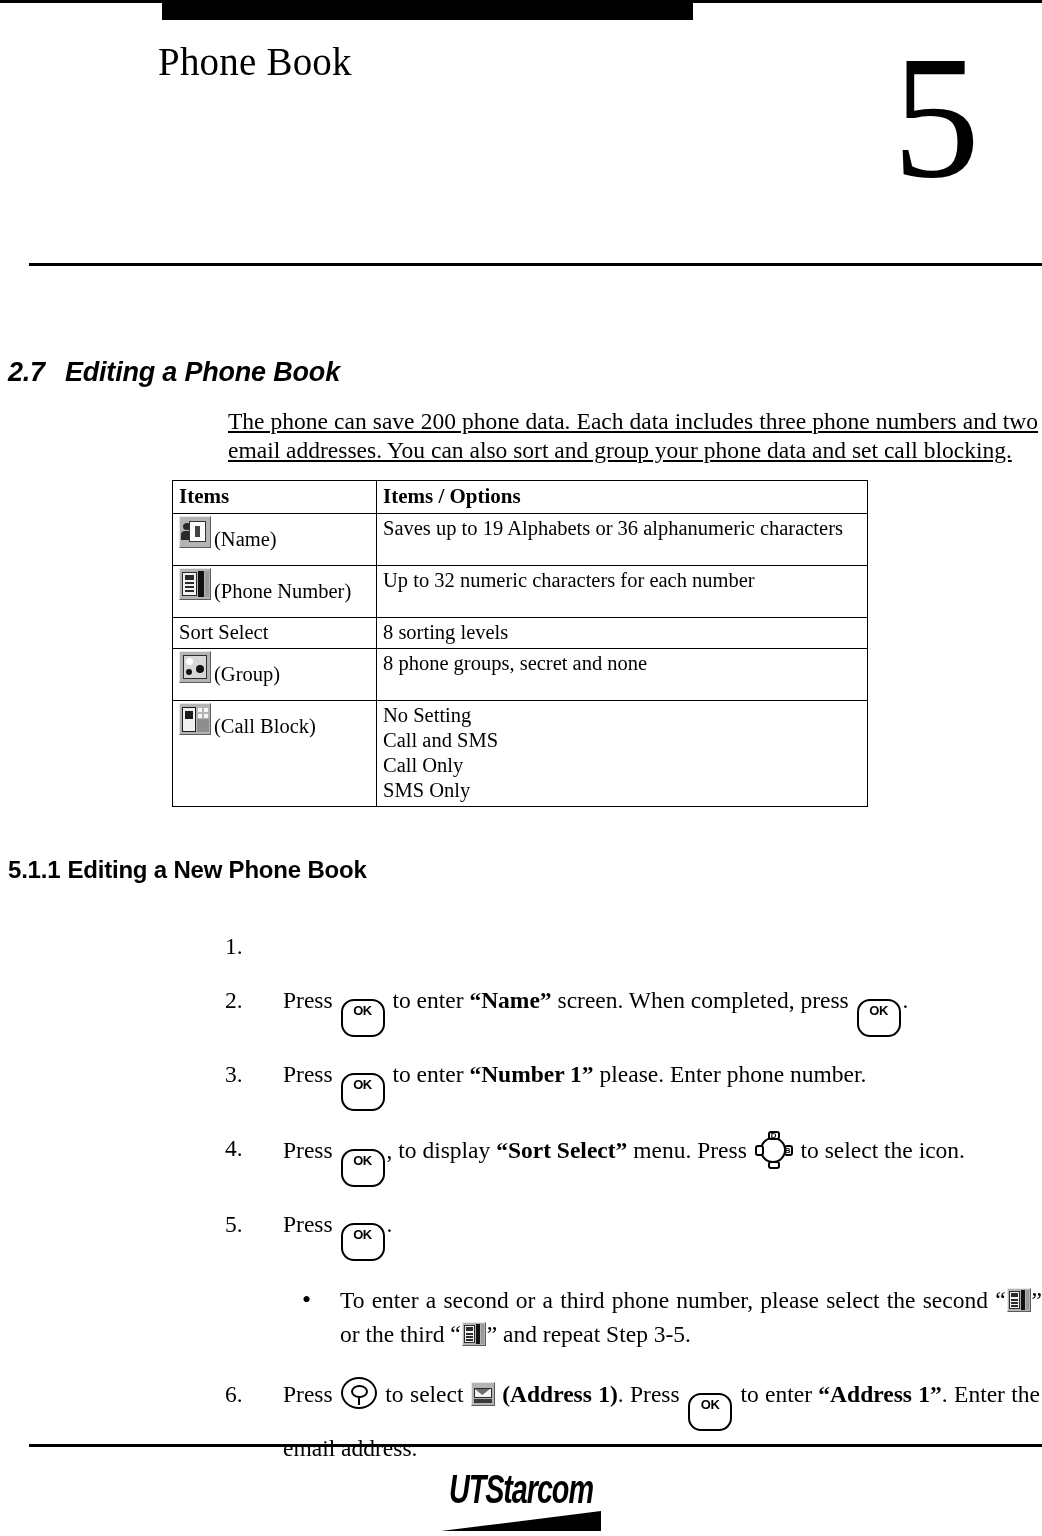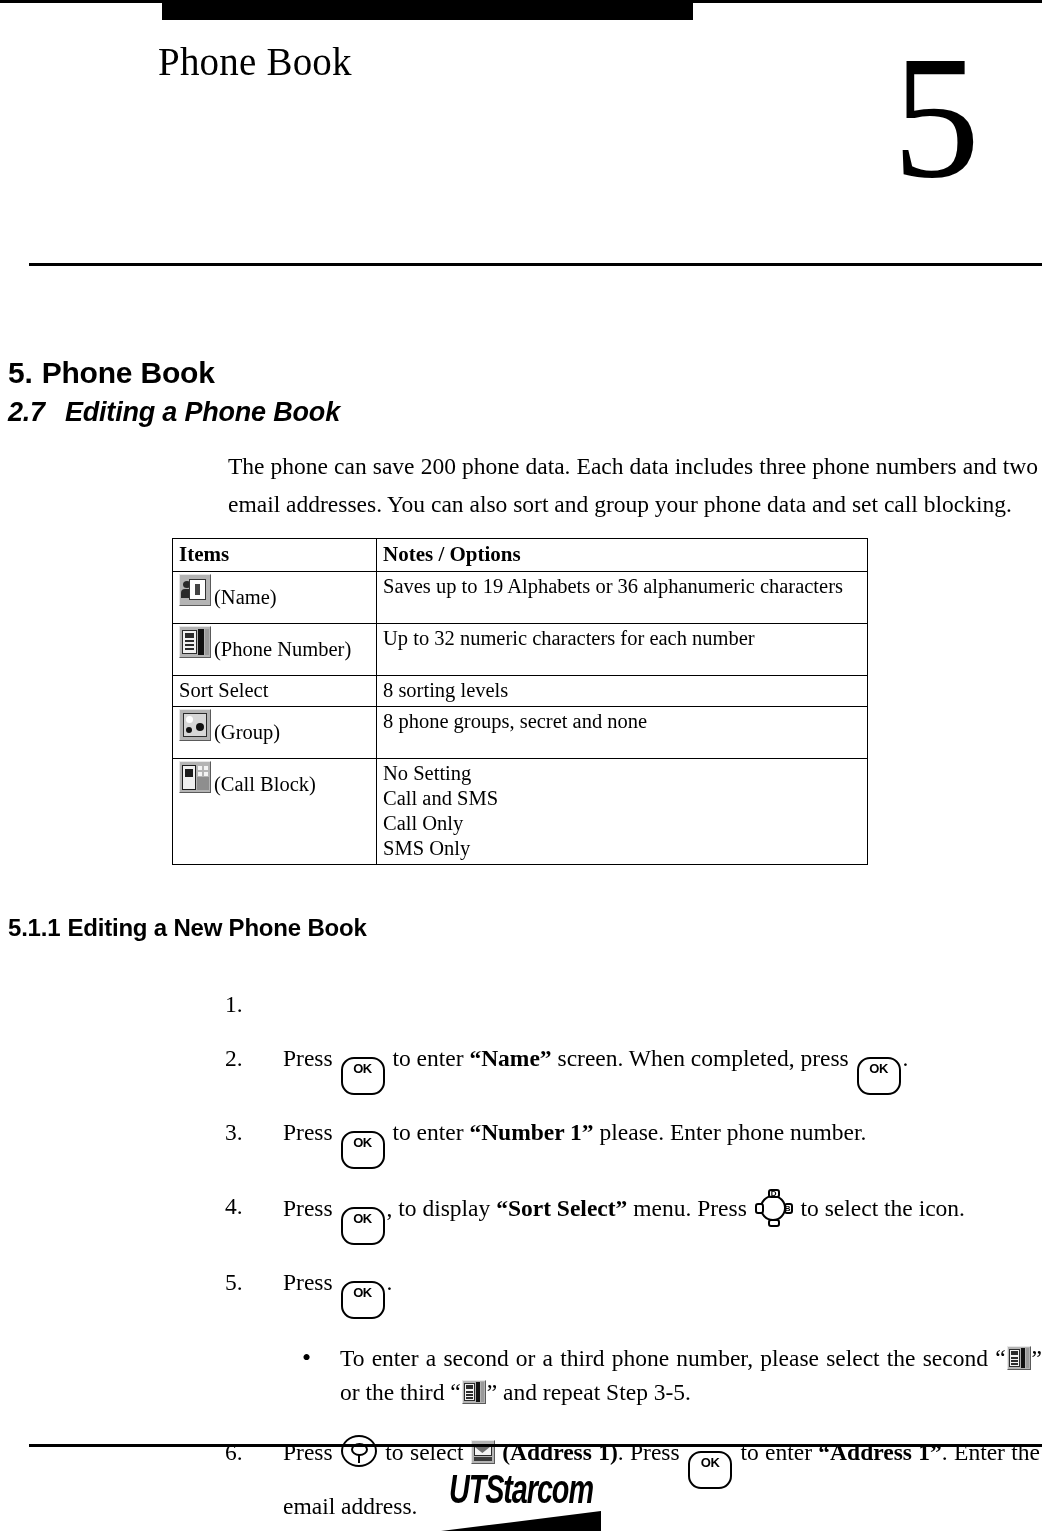--- a/index.html
+++ b/index.html
@@ -85,23 +85,24 @@
     font-weight: bold;
     line-height: 30px;
     letter-spacing: -0.2px;
   }
   h3.sec .numpart { margin-right: 7px; }
 
   p.body {
     margin: 18px 0 0 228px;
     width: 810px;
     font-size: 23.5px;
-    line-height: 38px;
+    line-height: 29px;
     text-align: justify;
     text-justify: inter-word;
+    text-decoration: underline;
   }
 
   
   table.spec {
     margin: 15px 0 0 172px;
     width: 695px;
     border-collapse: collapse;
     table-layout: fixed;
     padding-left: 9px;
   }
@@ -411,39 +412,36 @@
 <body>
 
 <div class="hdr-rule-top"></div>
 <div class="hdr-black-bar"></div>
 <div class="hdr-title">Phone Book</div>
 <div class="chapter-num">5</div>
 <div class="hdr-rule-bottom"></div>
 
 <div class="content">
 
-  <h1 class="sec">
-    <span class="numpart">5.</span><span>Phone Book</span>
-  </h1>
 
   <h2 class="sec">
     <span class="numpart">2.7</span><span>Editing a Phone Book</span>
   </h2>
 
   <p class="body">The phone can save 200 phone data. Each data includes three phone numbers and two email addresses. You can also sort and group your phone data and set call blocking.</p>
 
   <table class="spec">
     <colgroup>
         <col class="c1">
         <col class="c2">
       </colgroup>
     <thead>
       <tr>
         <th>Items</th>
-        <th>Notes / Options</th>
+        <th>Items / Options</th>
       </tr>
     </thead>
     <tbody>
 
       <tr>
         <td class="itemcell">
           <span class="pic ic-name"><i class="p2"></i><i class="p3"></i><i class="p1"></i><i class="p4"></i></span><span class="item-label">(Name)</span>
         </td>
         <td class="notecell">
           <span class="opt-line">Saves up to 19 Alphabets or 36 alphanumeric characters</span>

